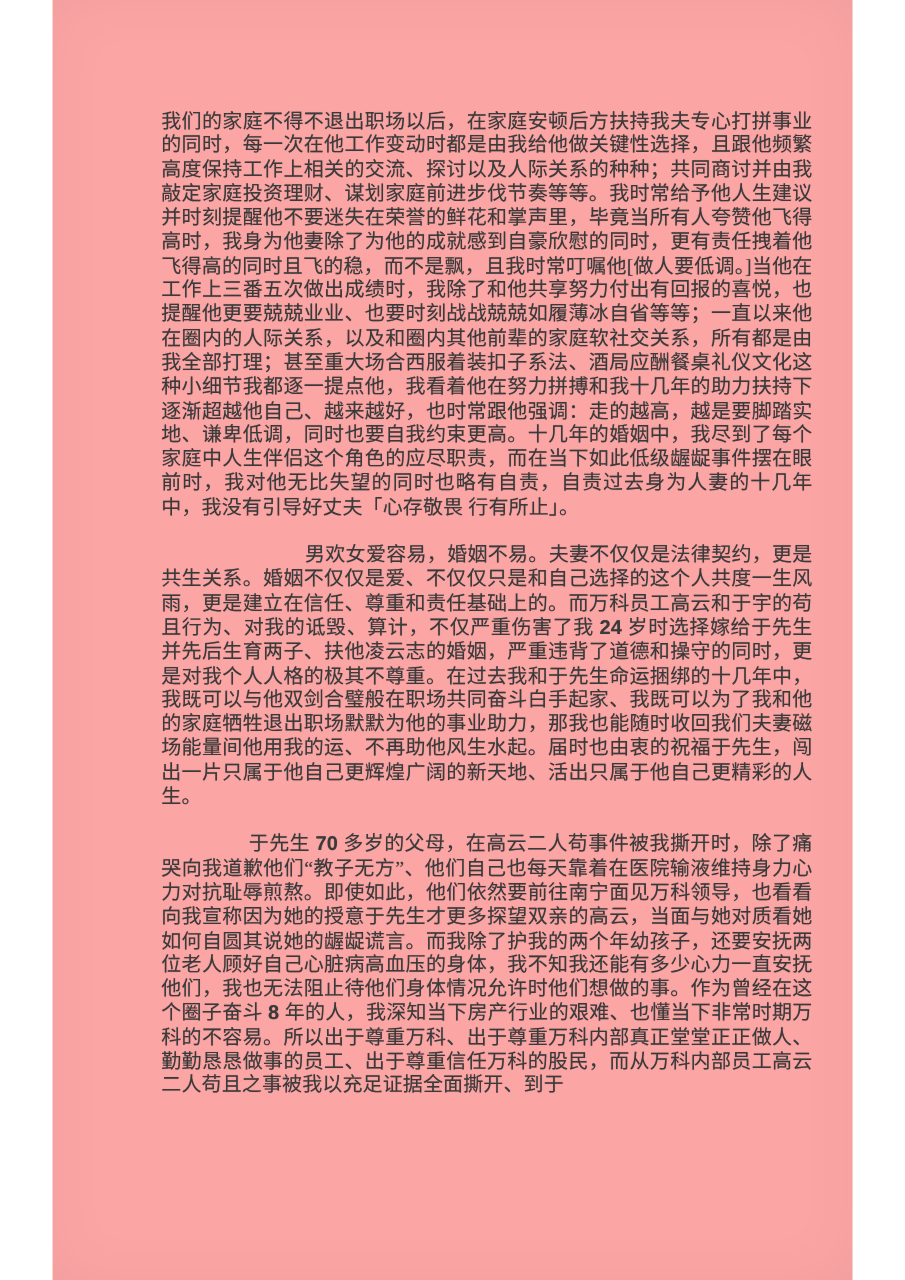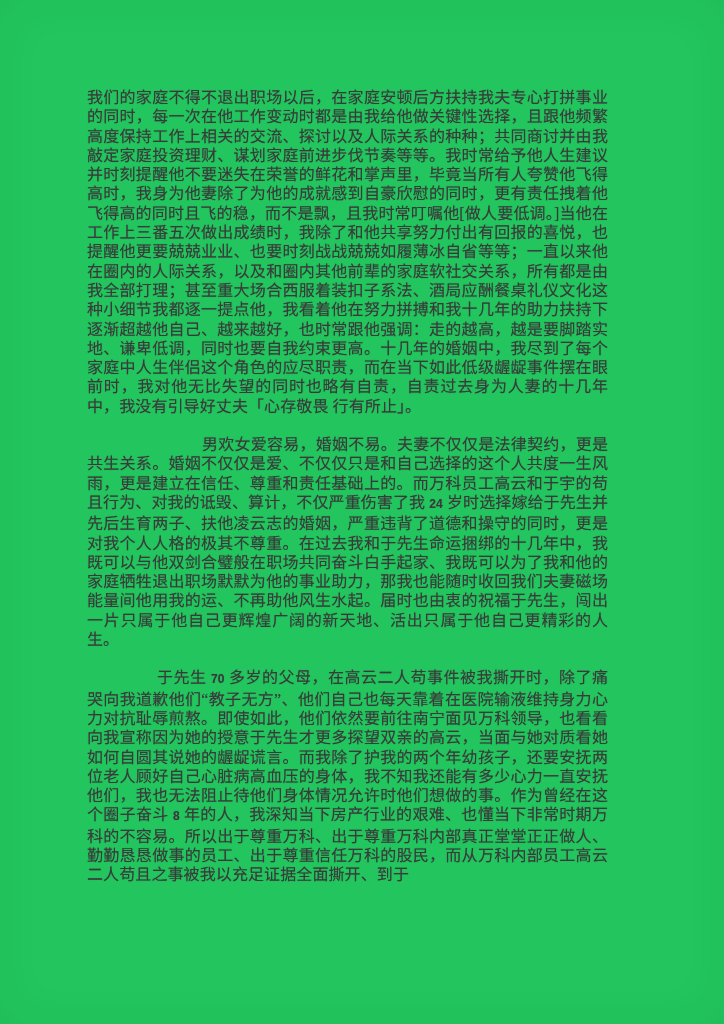--- a/index.html
+++ b/index.html
@@ -2,24 +2,24 @@
 <html lang="zh-CN"><head>
 <meta charset="utf-8">
 <style>
   html, body {
     margin: 0;
     padding: 0;
     background: #ffffff;
   }
   .page {
     position: relative;
-    width: 724px;
+    width: 640px;
     height: 1024px;
     margin: 0 auto;
-    background: #22c55e;
+    background: #fca5a5;
     box-shadow: inset 0 0 50px rgba(0,0,0,0.045);
     overflow: hidden;
     font-family: "Liberation Serif", "DejaVu Serif", serif;
   }
   .text-column {
     position: absolute;
     left: 87px;
     top: 88px;
     width: 521px;
   }
@@ -35,21 +35,21 @@
   }
   .para:last-child { margin-bottom: 0; }
   
   .para-0 { text-indent: 0; }
   .para-1 { text-indent: 115px; }
   .para-2 { text-indent: 59px; }
   .para-3 { text-indent: 70px; }
   .bold-num {
     font-weight: 700;
     font-family: "Liberation Sans", "DejaVu Sans", sans-serif;
-    font-size: 12px;
+    font-size: 16px;
   }
 </style>
 </head>
 <body>
 
 <div class="page">
   <div class="text-column">
     <p class="para para-0"><span>我们的家庭不得不退出职场以后，在家庭安顿后方扶持我夫专心打拼事业的同时，每一次在他工作变动时都是由我给他做关键性选择，且跟他频繁高度保持工作上相关的交流、探讨以及人际关系的种种；共同商讨并由我敲定家庭投资理财、谋划家庭前进步伐节奏等等。我时常给予他人生建议并时刻提醒他不要迷失在荣誉的鲜花和掌声里，毕竟当所有人夸赞他飞得高时，我身为他妻除了为他的成就感到自豪欣慰的同时，更有责任拽着他飞得高的同时且飞的稳，而不是飘，且我时常叮嘱他[做人要低调。]当他在工作上三番五次做出成绩时，我除了和他共享努力付出有回报的喜悦，也提醒他更要兢兢业业、也要时刻战战兢兢如履薄冰自省等等；一直以来他在圈内的人际关系，以及和圈内其他前辈的家庭软社交关系，所有都是由我全部打理；甚至重大场合西服着装扣子系法、酒局应酬餐桌礼仪文化这种小细节我都逐一提点他，我看着他在努力拼搏和我十几年的助力扶持下逐渐超越他自己、越来越好，也时常跟他强调：走的越高，越是要脚踏实地、谦卑低调，同时也要自我约束更高。十几年的婚姻中，我尽到了每个家庭中人生伴侣这个角色的应尽职责，而在当下如此低级龌龊事件摆在眼前时，我对他无比失望的同时也略有自责，自责过去身为人妻的十几年中，我没有引导好丈夫「心存敬畏 行有所止」。</span></p>
     <p class="para para-1"><span>男欢女爱容易，婚姻不易。夫妻不仅仅是法律契约，更是共生关系。婚姻不仅仅是爱、不仅仅只是和自己选择的这个人共度一生风雨，更是建立在信任、尊重和责任基础上的。而万科员工高云和于宇的苟且行为、对我的诋毁、算计，不仅严重伤害了我 </span><span class="bold-num">24</span><span> 岁时选择嫁给于先生并先后生育两子、扶他凌云志的婚姻，严重违背了道德和操守的同时，更是对我个人人格的极其不尊重。在过去我和于先生命运捆绑的十几年中，我既可以与他双剑合璧般在职场共同奋斗白手起家、我既可以为了我和他的家庭牺牲退出职场默默为他的事业助力，那我也能随时收回我们夫妻磁场能量间他用我的运、不再助他风生水起。届时也由衷的祝福于先生，闯出一片只属于他自己更辉煌广阔的新天地、活出只属于他自己更精彩的人生。</span></p>
     <p class="para para-3"><span>于先生 </span><span class="bold-num">70</span><span> 多岁的父母，在高云二人苟事件被我撕开时，除了痛哭向我道歉他们“教子无方”、他们自己也每天靠着在医院输液维持身力心力对抗耻辱煎熬。即使如此，他们依然要前往南宁面见万科领导，也看看向我宣称因为她的授意于先生才更多探望双亲的高云，当面与她对质看她如何自圆其说她的龌龊谎言。而我除了护我的两个年幼孩子，还要安抚两位老人顾好自己心脏病高血压的身体，我不知我还能有多少心力一直安抚他们，我也无法阻止待他们身体情况允许时他们想做的事。作为曾经在这个圈子奋斗 </span><span class="bold-num">8</span><span> 年的人，我深知当下房产行业的艰难、也懂当下非常时期万科的不容易。所以出于尊重万科、出于尊重万科内部真正堂堂正正做人、勤勤恳恳做事的员工、出于尊重信任万科的股民，而从万科内部员工高云二人苟且之事被我以充足证据全面撕开、到于</span></p>

